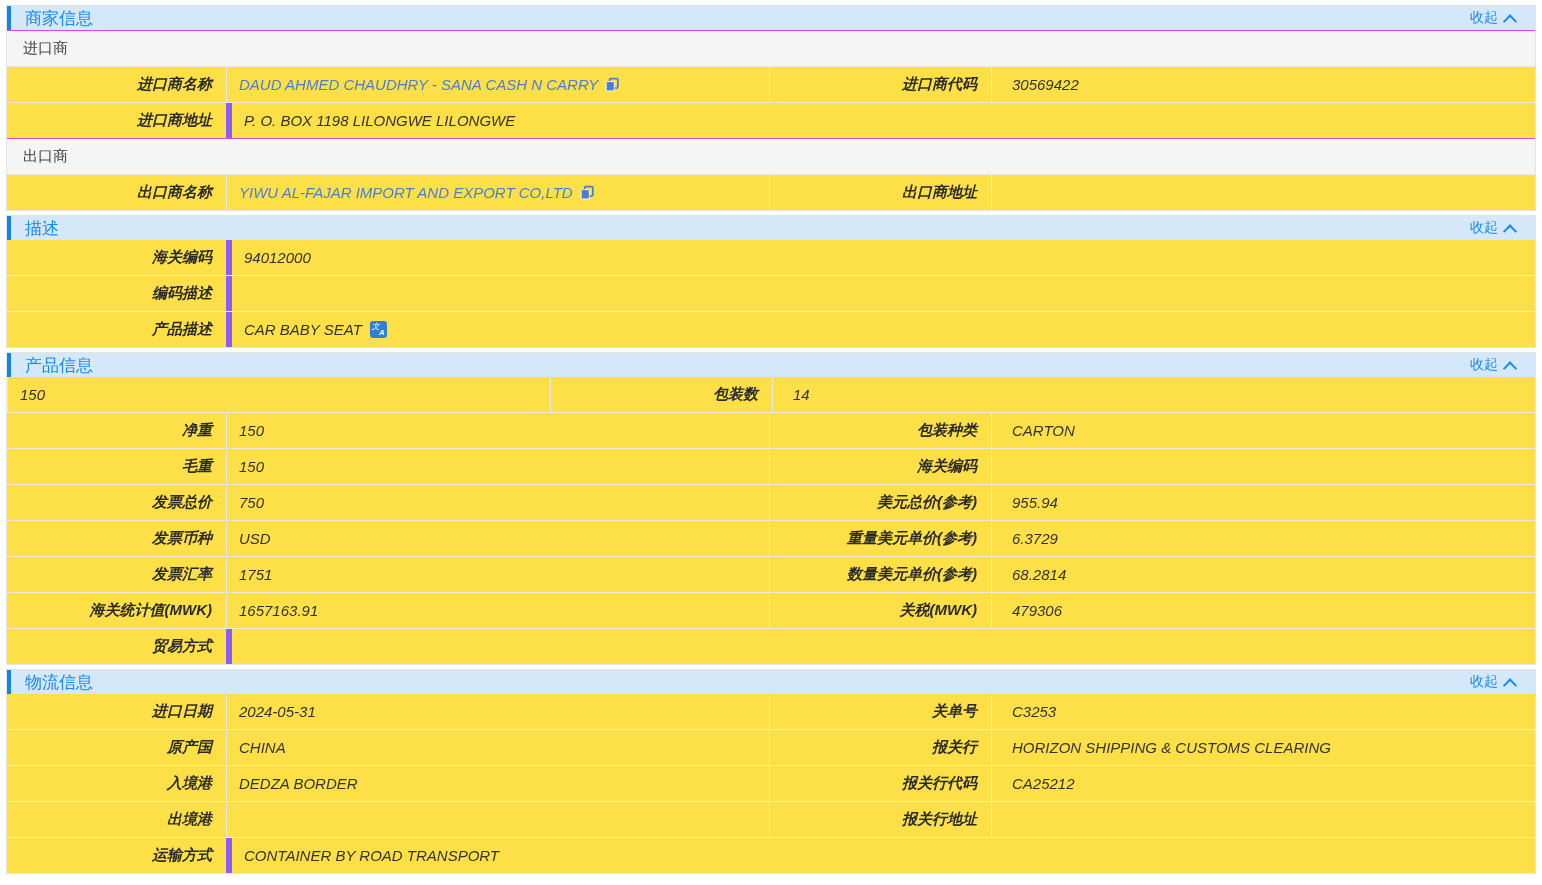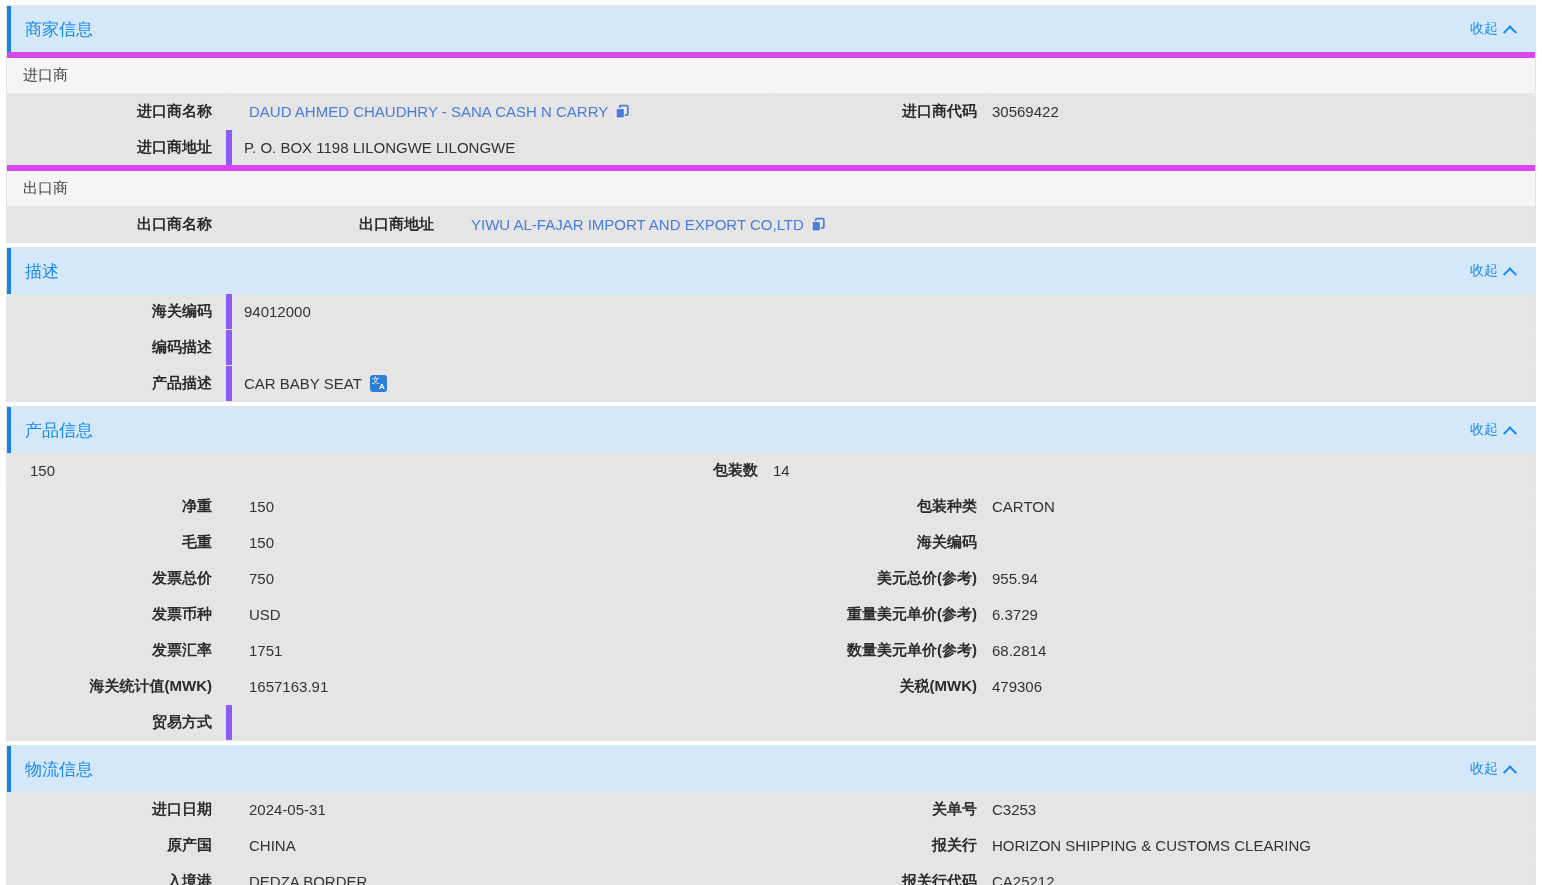--- a/index.html
+++ b/index.html
@@ -5,48 +5,48 @@
   html,body{margin:0;padding:0;background:#fff;}
   body{
     width:1542px;height:885px;overflow:hidden;
     font-family:"Liberation Sans","DejaVu Sans",sans-serif;
     color:#333;font-size:15px;
     -webkit-font-smoothing:antialiased;
   }
   .page{padding:5px 6px 0 6px;}
   .section{border:1px solid #e4e4e4;margin-bottom:4px;background:#fff;}
   .sec-header{
-    height:46px;background:#d4e8f9;border-left:4px solid #1583e9;
+    height:24px;background:#d4e8f9;border-left:4px solid #1583e9;
     display:flex;align-items:center;padding:0 20px 0 14px;box-sizing:border-box;
   }
   .sec-title{color:#1789f2;font-size:17px;}
   .collapse{
     margin-left:auto;color:#1789f2;font-size:14px;cursor:pointer;
     display:flex;align-items:center;gap:7px;text-decoration:none;
   }
   .chev{
     width:8px;height:8px;display:inline-block;
     border-top:2px solid #1789f2;border-right:2px solid #1789f2;
     transform:rotate(-45deg) translate(-1px,1px);margin-top:3px;
   }
-  .row{display:flex;min-height:35px;border-top:1px solid #e8e8e8;background:#e5e5e5;}
+  .row{display:flex;min-height:35px;border-top:1px solid #e8e8e8;background:#fde047;font-style:italic;}
   .row.first{border-top:none;}
   .subheader{
-    display:flex;align-items:center;min-height:35px;border-top:6px solid #d946ef;
+    display:flex;align-items:center;min-height:35px;border-top:1px solid #d946ef;
     background:#f5f5f6;padding-left:16px;color:#444;
   }
   .cell{display:flex;align-items:center;box-sizing:border-box;}
   .label{
     width:219px;justify-content:flex-end;padding-right:14px;
     font-weight:bold;color:#2b2b2b;flex-shrink:0;
   }
   .rlabel{width:222px;border-left:1px solid #e8e8e8;}
-  .vleft{width:543px;border-left:1px solid #e8e8e8;padding-left:22px;flex-shrink:0;}
+  .vleft{width:543px;border-left:1px solid #e8e8e8;padding-left:12px;flex-shrink:0;}
   .vfull{flex:1;border-left:6px solid #8b5cf6;padding-left:12px;}
-  .rvalue{flex:1;border-left:1px solid #e8e8e8;padding-left:0;}
+  .rvalue{flex:1;border-left:1px solid #e8e8e8;padding-left:20px;}
   .link{color:#4a7dd9;text-decoration:none;cursor:pointer;}
   .copy-ic{display:inline-flex;margin-left:7px;cursor:pointer;}
   .trans-ic{
     display:inline-flex;margin-left:8px;width:17px;height:17px;border-radius:3px;
     background:#2e7fd6;color:#fff;font-size:8px;line-height:8px;
     align-items:center;justify-content:center;cursor:pointer;position:relative;
   }
   .trans-ic .t1{position:absolute;top:2px;left:2px;font-size:8px;}
   .trans-ic .t2{position:absolute;bottom:1px;right:2px;font-size:8px;font-weight:bold;}
 </style>
@@ -82,30 +82,30 @@
     </div>
     <div class="row">
       <div class="cell label">进口商地址</div>
       <div class="cell vfull">P. O. BOX 1198 LILONGWE LILONGWE</div>
     </div>
     <div class="subheader">
       <span>出口商</span>
     </div>
     <div class="row">
       <div class="cell label">出口商名称</div>
-      <div class="cell label rlabel">出口商地址</div>
       <div class="cell vleft">
         <a class="link">YIWU AL-FAJAR IMPORT AND EXPORT CO,LTD</a>
         <span class="copy-ic">
           <svg width="14" height="15" viewBox="0 0 24 24">
               <rect x="8" y="2" width="14" height="16" rx="2" fill="none" stroke="#4a7dd9" stroke-width="3"></rect>
               <rect x="2" y="7" width="14" height="16" rx="2" fill="#4a7dd9" stroke="#ffffff" stroke-width="1.5"></rect>
             </svg>
         </span>
       </div>
+      <div class="cell label rlabel">出口商地址</div>
       <div class="cell rvalue"></div>
     </div>
   </div>
 
   <div class="section">
     <div class="sec-header">
       <span class="sec-title">描述</span>
       <a class="collapse">
         <span>收起</span>
         <i class="chev"></i>

